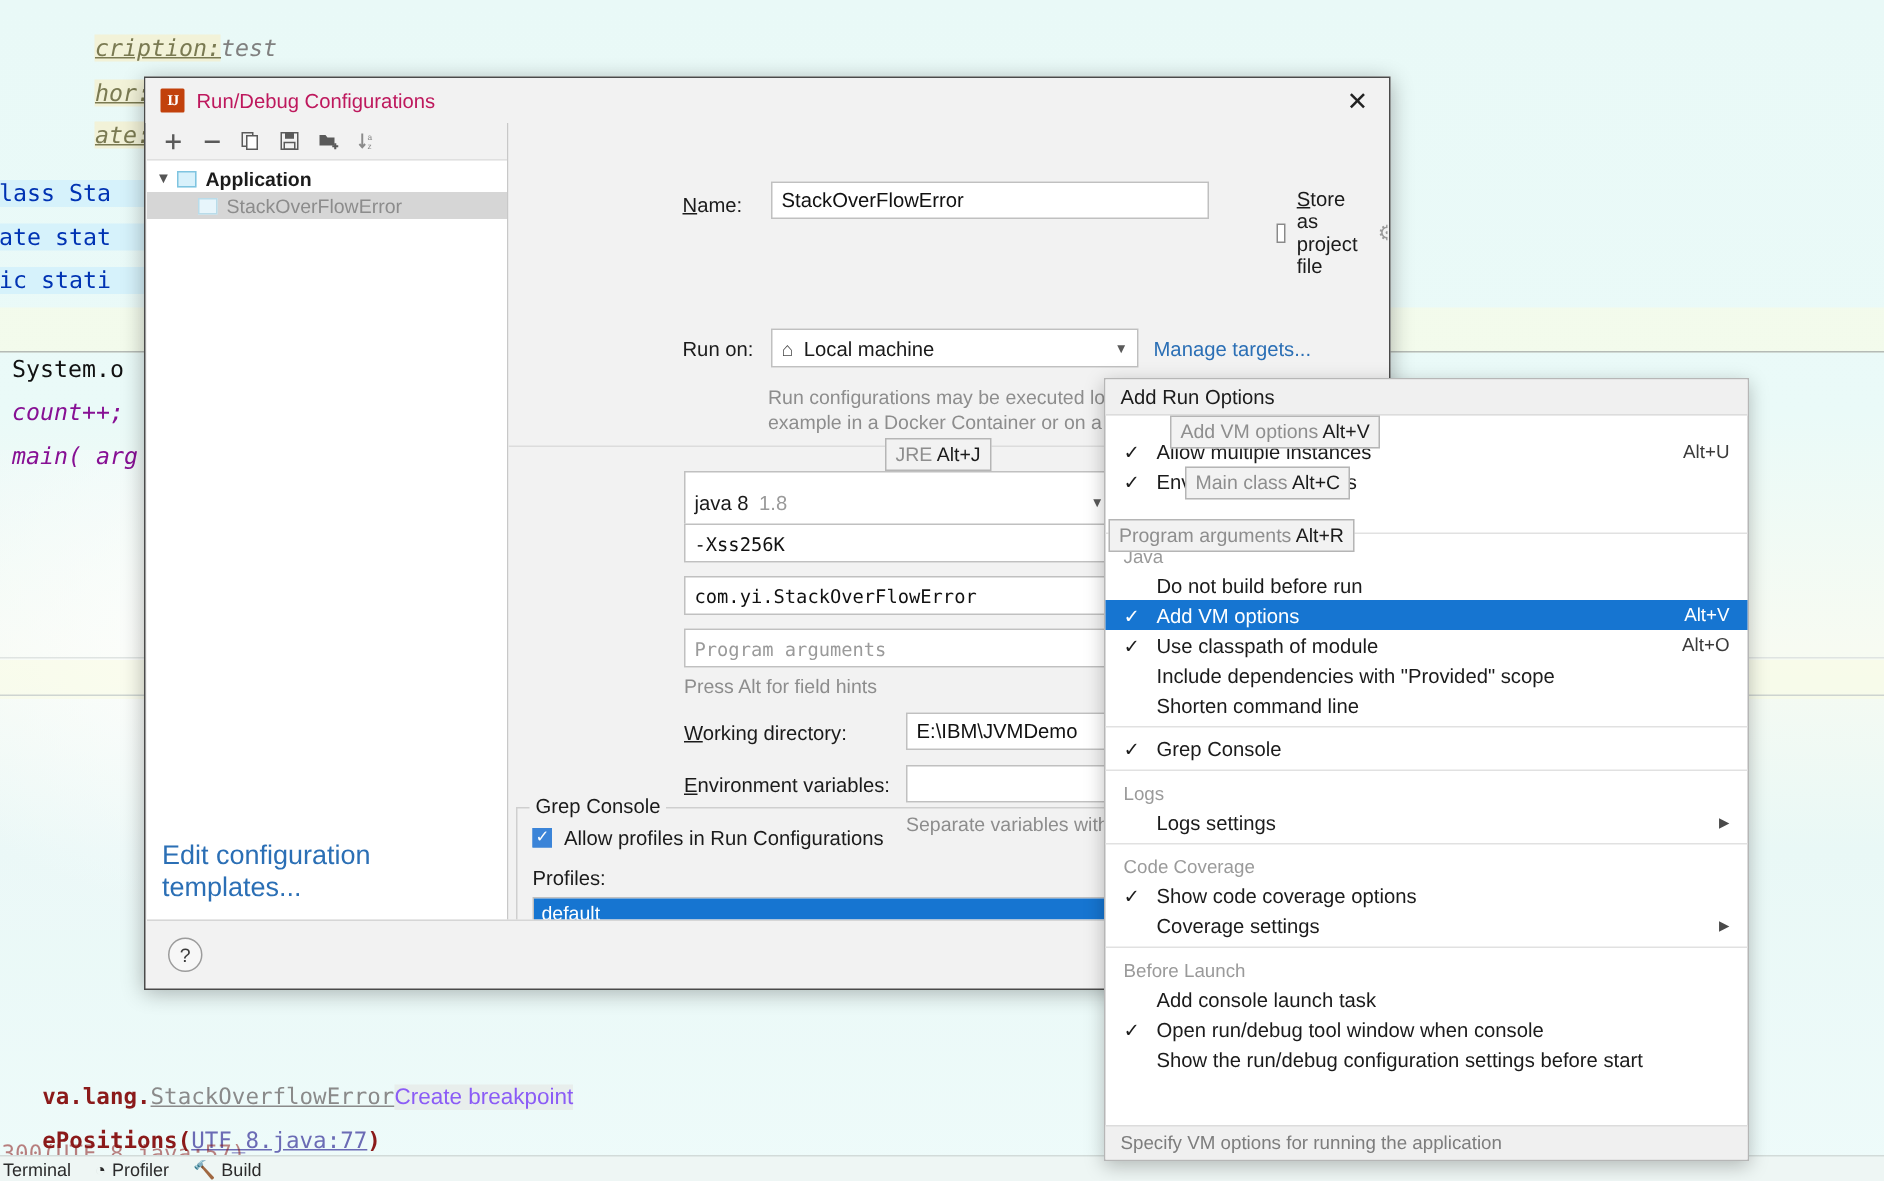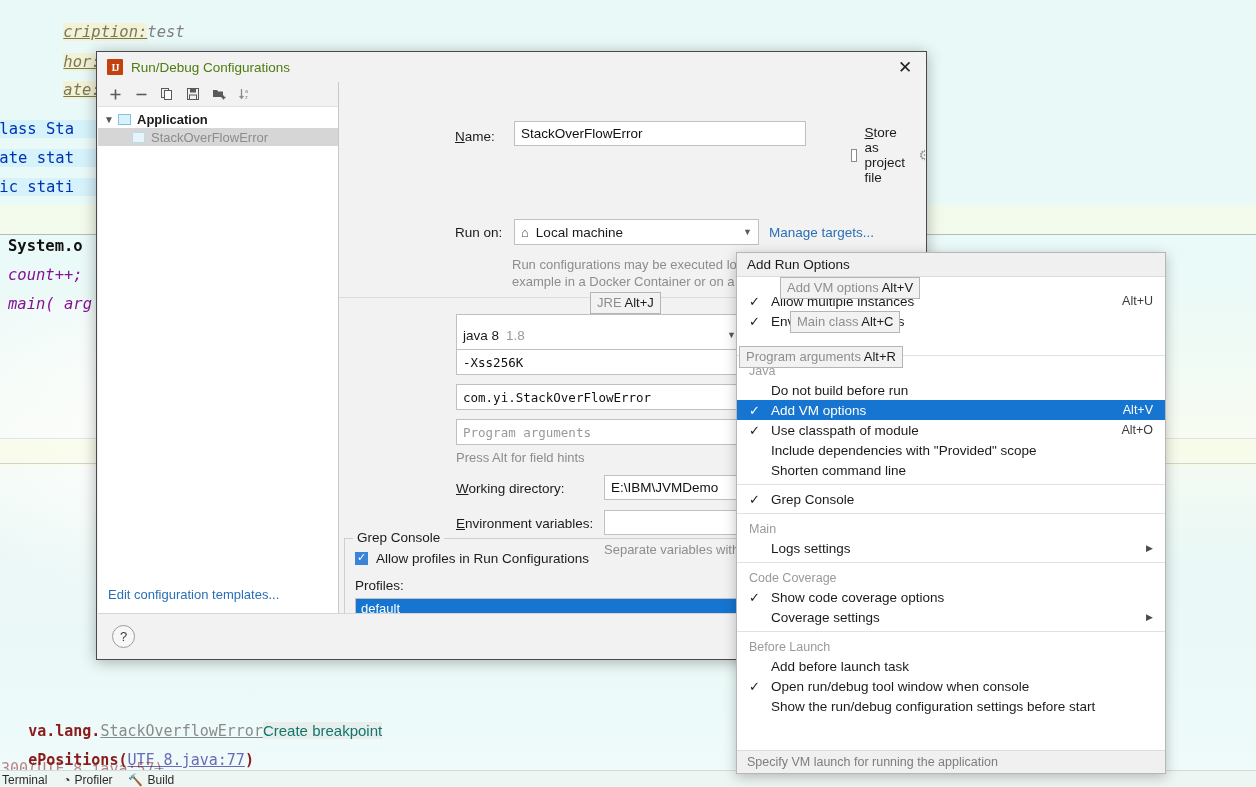--- a/index.html
+++ b/index.html
@@ -25,49 +25,49 @@
   .cm-docv{color:#808080;font-style:italic;}
   .cm-kw{color:#0033b3;font-weight:normal;}
   .cm-field{color:#871094;font-style:italic;}
   .cm-plain{color:#111;}
   .cm-hl{background:#d6f2fb;}
 
   
   .console{position:absolute;font-family:"DejaVu Sans Mono", monospace;font-size:15px;white-space:pre;}
   .c-err{color:#8b1a1a;font-weight:bold;}
   .c-link{color:#8a8a8a;text-decoration:underline;}
-  .c-bp{color:#0f766e;background:#e8eeec;font-family:"Liberation Sans",sans-serif;font-size:15px;}
+  .c-bp{color:#8b5cf6;background:#e8eeec;font-family:"Liberation Sans",sans-serif;font-size:15px;}
   .c-lnk2{color:#6b6bb5;text-decoration:underline;}
   #statusbar{position:absolute;left:0;top:770px;width:1256px;height:17px;background:#eef6f4;border-top:1px solid #d2dbd9;
              font-size:12px;color:#2b2b2b;display:flex;align-items:center;gap:16px;padding-left:2px;}
   #statusbar .sb{display:flex;align-items:center;gap:4px;}
 
   
   #dialog{position:absolute;left:96px;top:51px;width:829px;height:607px;background:#f2f2f2;
           border:1px solid #4a4a4a;box-shadow:0 2px 14px rgba(0,0,0,.30);}
   #titlebar{height:30px;display:flex;align-items:center;padding:0 6px 0 10px;background:#f2f2f2;}
   #titlebar .ticon{width:16px;height:16px;background:#c2410c;color:#fff;font-size:10px;font-weight:bold;
        display:flex;align-items:center;justify-content:center;border-radius:1px;margin-right:8px;
        font-family:"Liberation Serif",serif;letter-spacing:-1px;}
-  #titlebar .ttl{font-size:13.5px;color:#4d7c0f;}
+  #titlebar .ttl{font-size:13.5px;color:#be185d;}
   #titlebar .close{margin-left:auto;width:30px;height:24px;display:flex;align-items:center;justify-content:center;
        font-size:17px;color:#222;cursor:default;}
 
   
   #leftpanel{position:absolute;left:1px;top:30px;width:240px;bottom:45px;background:#fff;border-right:1px solid #c8c8c8;}
   #lp-toolbar{height:24px;display:flex;align-items:center;gap:0px;padding-left:4px;background:#f2f2f2;border-bottom:1px solid #e0e0e0;}
   #lp-toolbar .tb{width:26px;height:22px;display:flex;align-items:center;justify-content:center;color:#5a5a5a;font-size:15px;}
   #lp-tree{padding-top:4px;}
   .tnode{display:flex;align-items:center;height:17px;padding-left:6px;font-size:13px;}
   .tnode .chev{width:14px;color:#555;font-size:10px;}
   .tnode .nicon{width:13px;height:11px;border:1.6px solid #7fc4e0;background:#d8f1fb;margin-right:6px;box-sizing:border-box;}
   .tnode.root{font-weight:bold;color:#1b1b1b;}
   .tnode.child{background:#d6d6d6;color:#8c8c8c;padding-left:34px;height:18px;}
   .tnode.child .nicon{border-color:#b9dcea;background:#e7f5fb;}
-  #edit-templates{position:absolute;left:10px;bottom:12px;color:#2b6fb5;font-size:13px;cursor:default;}
+  #edit-templates{position:absolute;left:10px;bottom:12px;color:#2b6fb5;font-size:18px;cursor:default;}
 
   
   #rightpane{position:absolute;left:242px;top:30px;right:1px;bottom:45px;background:#f2f2f2;overflow:hidden;}
   #scrolltrack{position:absolute;right:2px;top:160px;width:9px;height:200px;}
   #scrollthumb{position:absolute;right:3px;top:214px;width:7px;height:66px;background:#c6c6c6;border-radius:3px;}
 
   .row{display:flex;align-items:center;margin-bottom:0;}
   .lbl{font-size:13.5px;color:#1b1b1b;}
   .undl{text-decoration:underline;}
   .inp{border:1px solid #c0c0c0;background:#fff;height:24px;box-sizing:border-box;
@@ -136,21 +136,21 @@
   <div class="codeline" style="left:-10px;top:34px;">
     <span class="cm-doc">hor:</span><span class="cm-docv">郑朝文</span>
   </div>
   <div class="codeline" style="left:-10px;top:63px;">
     <span class="cm-doc">ate:</span><span class="cm-docv">2021</span>
   </div>
 
   <div class="codeline cm-hl" style="left:-10px;top:120px;width:110px;"><span class="cm-kw">class Sta</span></div>
   <div class="codeline cm-hl" style="left:-10px;top:149px;width:110px;"><span class="cm-kw">vate stat</span></div>
   <div class="codeline cm-hl" style="left:-10px;top:178px;width:110px;"><span class="cm-kw">lic stati</span></div>
-  <div class="codeline" style="left:8px;top:237px;font-weight:bold;"><span class="cm-plain">System.o</span></div>
+  <div class="codeline" style="left:8px;top:237px;"><span class="cm-plain">System.o</span></div>
   <div class="codeline" style="left:8px;top:266px;"><span class="cm-field">count++;</span></div>
   <div class="codeline" style="left:8px;top:295px;"><span class="cm-field">main( arg</span></div>
 
   <div class="console" style="left:-8px;top:704px;">
     <span class="c-err">va.lang.</span><span class="c-link">StackOverflowError</span><span class="c-bp">Create breakpoint</span>
   </div>
   <div class="console" style="left:-8px;top:733px;">
     <span class="c-err">ePositions(</span><span class="c-lnk2">UTF_8.java:77</span><span class="c-err">)</span>
   </div>
   <div class="console" style="left:-8px;top:760px;color:#8b1a1a;opacity:.55;">$300(UTF_8.java:57)</div>
@@ -386,21 +386,21 @@
 
   <div class="msep"></div>
 
   <div class="mitem">
     <span class="tick">✓</span>
     <span class="mtxt">Grep Console</span>
   </div>
 
   <div class="msep"></div>
 
-  <div class="mgroup">Main</div>
+  <div class="mgroup">Logs</div>
   <div class="mitem">
     <span class="tick"></span>
     <span class="mtxt">Logs settings</span>
     <span class="sub">▶</span>
   </div>
 
   <div class="msep"></div>
 
   <div class="mgroup">Code Coverage</div>
   <div class="mitem">
@@ -411,25 +411,25 @@
     <span class="tick"></span>
     <span class="mtxt">Coverage settings</span>
     <span class="sub">▶</span>
   </div>
 
   <div class="msep"></div>
 
   <div class="mgroup">Before Launch</div>
   <div class="mitem">
     <span class="tick"></span>
-    <span class="mtxt">Add before launch task</span>
+    <span class="mtxt">Add console launch task</span>
   </div>
   <div class="mitem">
     <span class="tick">✓</span>
     <span class="mtxt">Open run/debug tool window when console</span>
   </div>
   <div class="mitem">
     <span class="tick"></span>
     <span class="mtxt">Show the run/debug configuration settings before start</span>
   </div>
 
-  <div id="menufoot">Specify VM launch for running the application</div>
+  <div id="menufoot">Specify VM options for running the application</div>
 </div>
 
 </body></html>

